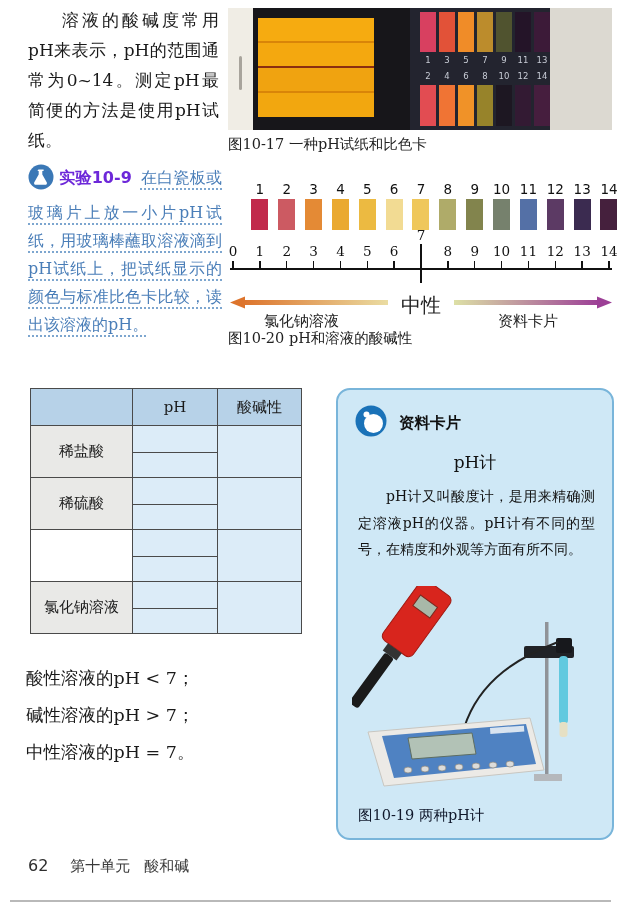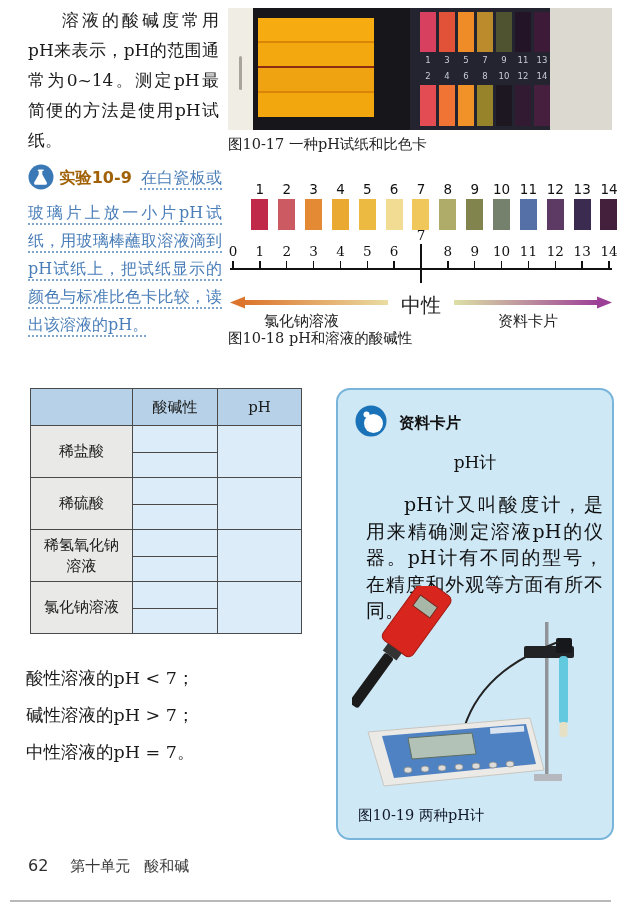--- a/index.html
+++ b/index.html
@@ -7,21 +7,21 @@
         font-family:"DejaVu Serif", serif;color:#1a1a1a;}
 
   
   .intro{position:absolute;left:28px;top:5px;width:191px;font-size:17px;line-height:30px;
          text-align:justify;text-indent:2em;margin:0;}
 
   
   .experiment{position:absolute;left:28px;top:164px;width:194px;font-size:16px;line-height:28px;
               text-align:justify;color:#4a7eb8;}
   .exp-icon{display:inline-block;vertical-align:-7px;margin-right:5px;}
-  .exp-label{font-family:"DejaVu Sans", sans-serif;font-weight:bold;color:#a16207;margin-right:9px;}
+  .exp-label{font-family:"DejaVu Sans", sans-serif;font-weight:bold;color:#6d28d9;margin-right:9px;}
   .exp-body{text-decoration:underline dotted 1.5px;text-decoration-color:#7da6cf;text-underline-offset:5px;}
 
   
   .photo{position:absolute;left:228px;top:8px;width:384px;height:122px;background:#17161a;}
   .photo-spine{position:absolute;left:0;top:0;width:25px;height:122px;background:#f0ede5;}
   .photo-slot{position:absolute;left:11px;top:48px;width:3px;height:34px;background:#a8a49c;border-radius:2px;}
   .strips{position:absolute;left:30px;top:10px;width:116px;height:99px;
           background:linear-gradient(to bottom,
             #f6ab10 0 23px,#d98508 23px 25px,
             #f4a80f 25px 48px,#8a2d10 48px 50px,
@@ -65,22 +65,22 @@
 
   
   .conclusions{position:absolute;left:26px;top:660px;font-size:17.5px;line-height:37px;}
 
   
   .card{position:absolute;left:336px;top:388px;width:278px;height:452px;background:#cfe8f6;
         border:2px solid #79b5da;border-radius:14px;box-sizing:border-box;}
   .card-head{position:absolute;left:15px;top:13px;display:flex;align-items:center;gap:10px;}
   .card-head-label{font-family:"DejaVu Sans", sans-serif;font-weight:bold;font-size:15.5px;color:#101010;}
   .card-title{position:absolute;left:0;top:61px;width:100%;text-align:center;font-size:17px;color:#111;}
-  .card-body{position:absolute;left:20px;top:93px;width:237px;font-size:19px;line-height:26.5px;
-             text-align:justify;text-indent:2em;color:#111;margin:8px;}
+  .card-body{position:absolute;left:20px;top:93px;width:237px;font-size:14px;line-height:26.5px;
+             text-align:justify;text-indent:2em;color:#111;margin:0;}
   .card-art{position:absolute;left:14px;top:196px;}
   .card-caption{position:absolute;left:20px;top:416px;font-size:14.5px;color:#0f172a;}
 
   
   .footer{position:absolute;left:28px;top:856px;display:flex;align-items:baseline;color:#3a3a3a;}
   .footer .pn{font-family:"DejaVu Sans", sans-serif;font-size:16px;color:#2e2e2e;margin-right:22px;}
   .footer .unit{font-size:15px;margin-right:14px;}
   .bottom-edge{position:absolute;left:10px;bottom:0;width:601px;height:2px;background:#b9b9b9;}
 </style>
 </head>
@@ -255,43 +255,42 @@
       <div class="axis-tick" style="left: 270.82px; top: 80px; height: 8px;"></div>
       <div class="axis-num" style="left: 287.427px; top: 62px;">11</div>
       <div class="axis-tick" style="left: 297.677px; top: 80px; height: 8px;"></div>
       <div class="axis-num" style="left: 314.284px; top: 62px;">12</div>
       <div class="axis-tick" style="left: 324.534px; top: 80px; height: 8px;"></div>
       <div class="axis-num" style="left: 341.141px; top: 62px;">13</div>
       <div class="axis-tick" style="left: 351.391px; top: 80px; height: 8px;"></div>
       <div class="axis-num" style="left: 367.998px; top: 62px;">14</div>
       <div class="axis-tick" style="left: 378.248px; top: 80px; height: 8px;"></div>
     </div>
-  <div class="fig-caption cap18">图10-18 pH和溶液的酸碱性</div>
+  <div class="fig-caption cap18">图10-20 pH和溶液的酸碱性</div>
 
   <div class="ph-table">
     <div class="t-header">
       <div></div>
+      <div class="th-sep">pH</div>
       <div class="th-sep">酸碱性</div>
-      <div class="th-sep">pH</div>
     </div>
     <div id="tbody">
         <div class="t-row">
           <div class="t-label">稀盐酸</div>
           <div class="t-ph-a"></div>
           <div class="t-ph-b"></div>
           <div class="t-acid"></div>
         </div>
         <div class="t-row">
           <div class="t-label">稀硫酸</div>
           <div class="t-ph-a"></div>
           <div class="t-ph-b"></div>
           <div class="t-acid"></div>
         </div>
         <div class="t-row">
-          <div class="t-label">稀氢氧化钠溶液</div>
           <div class="t-ph-a"></div>
           <div class="t-ph-b"></div>
           <div class="t-acid"></div>
         </div>
         <div class="t-row">
           <div class="t-label">氯化钠溶液</div>
           <div class="t-ph-a"></div>
           <div class="t-ph-b"></div>
           <div class="t-acid"></div>
         </div>

